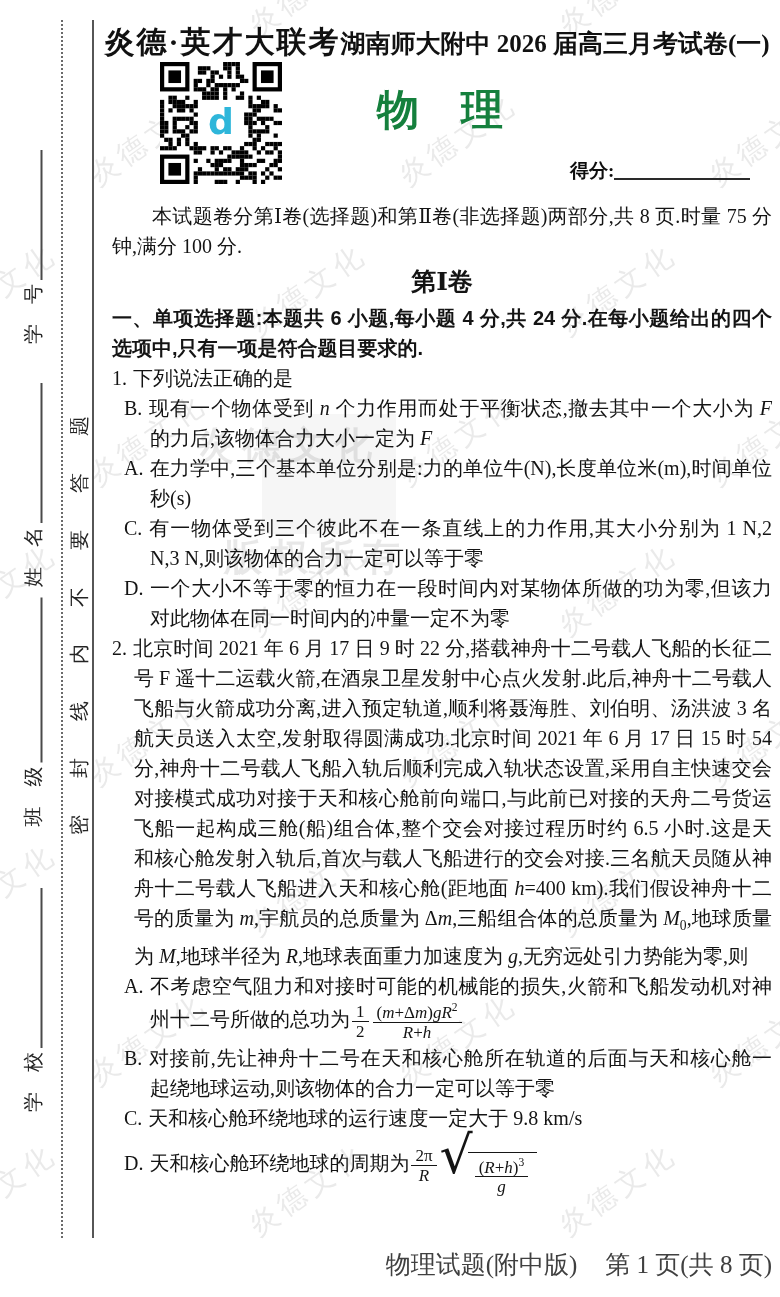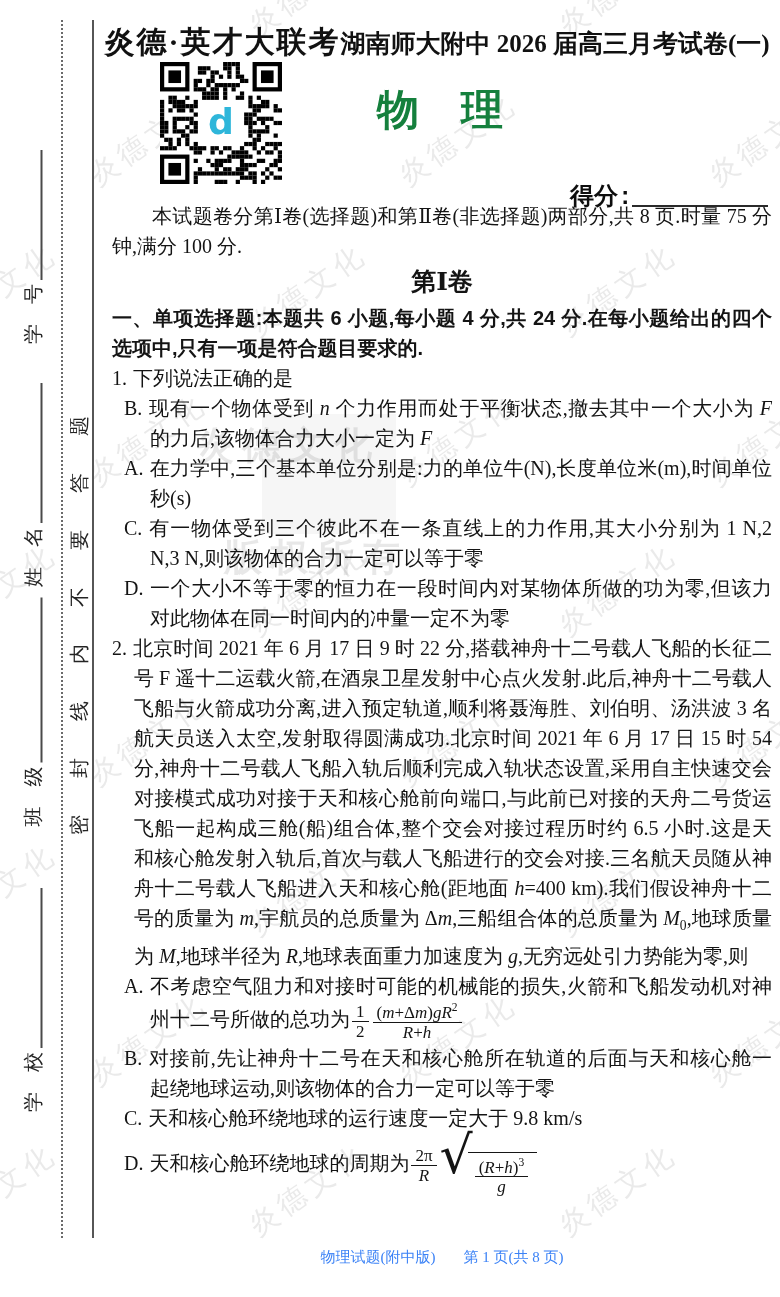--- a/index.html
+++ b/index.html
@@ -22,22 +22,22 @@
   .mlabel .blank-line{display:inline-block;border-bottom:2px solid #4a4a4a;height:4px;vertical-align:-3px;margin-left:4px;}
   .seal-text{position:absolute;left:79px;top:607px;white-space:nowrap;font-size:20px;color:#242424;
       letter-spacing:37px;transform:translate(-50%,-50%) rotate(-90deg);z-index:2;}
   
   .exam-header{position:absolute;left:98px;top:22px;width:678px;text-align:center;z-index:2;
       font-weight:700;font-size:25px;white-space:nowrap;color:#111;}
   .exam-header .brush{font-size:30px;font-weight:900;letter-spacing:2px;}
   .qr{position:absolute;left:160px;top:62px;width:122px;height:122px;z-index:2;}
   .subject-title{position:absolute;left:112px;top:82px;width:656px;text-align:center;z-index:2;
       font-size:42px;font-weight:700;font-family:"Liberation Sans","DejaVu Sans",sans-serif;color:#15803d;}
-  .score{position:absolute;left:570px;top:180px;z-index:2;font-size:24px;font-weight:700;
-      font-family:Liberation Mono, monospace;color:#0d0d0d;}
+  .score{position:absolute;left:570px;top:158px;z-index:2;font-size:19px;font-weight:700;
+      font-family:Liberation Serif, serif;color:#0d0d0d;}
   .score .blank-line{display:inline-block;width:136px;border-bottom:2px solid #2a2a2a;height:18px;vertical-align:-3px;}
   
   .body{position:absolute;left:112px;top:201px;width:660px;z-index:2;font-size:20px;line-height:30px;
       text-align:justify;color:#141414;}
   .body p{margin:0;}
   .intro{text-indent:2em;}
   .part-heading{text-align:center;font-size:25px;font-weight:700;line-height:42px;}
   .section-head{font-weight:700;font-family:"Liberation Sans","DejaVu Sans",sans-serif;}
   .qstem{padding-left:22px;text-indent:-22px;}
   .qnum{padding-right:6px;}
@@ -48,21 +48,21 @@
   .sup{vertical-align:super;font-size:0.68em;}
   
   .formula{white-space:nowrap;display:inline-block;text-indent:0;vertical-align:middle;}
   .frac{display:inline-block;vertical-align:middle;text-align:center;line-height:1.12;font-size:17px;margin:1px 2px;}
   .frac .fn{display:block;padding:0 4px;border-bottom:1.5px solid #161616;}
   .frac .fd{display:block;padding:0 4px;}
   .rad{display:inline-flex;align-items:flex-start;vertical-align:middle;margin-left:1px;}
   .rad .sign{font-size:52px;line-height:44px;font-family:"DejaVu Sans",sans-serif;font-weight:400;margin-right:-5px;}
   .rad .bod{border-top:1.7px solid #161616;padding:3px 7px 0 5px;margin-top:19px;}
   
-  .footer{position:absolute;left:112px;top:1248px;width:660px;text-align:center;z-index:2;font-size:15px;color:#3b82f6;}
+  .footer{position:absolute;left:112px;top:1248px;width:660px;text-align:right;z-index:2;font-size:25px;color:#404040;}
   .footer .gap{display:inline-block;width:28px;}
 </style>
 </head>
 <body>
 
 <div class="page">
 
   <div id="wm-layer">
     <div class="stamp-box"></div>
     <div class="stamp-row stamp-top">炎德文化</div>

